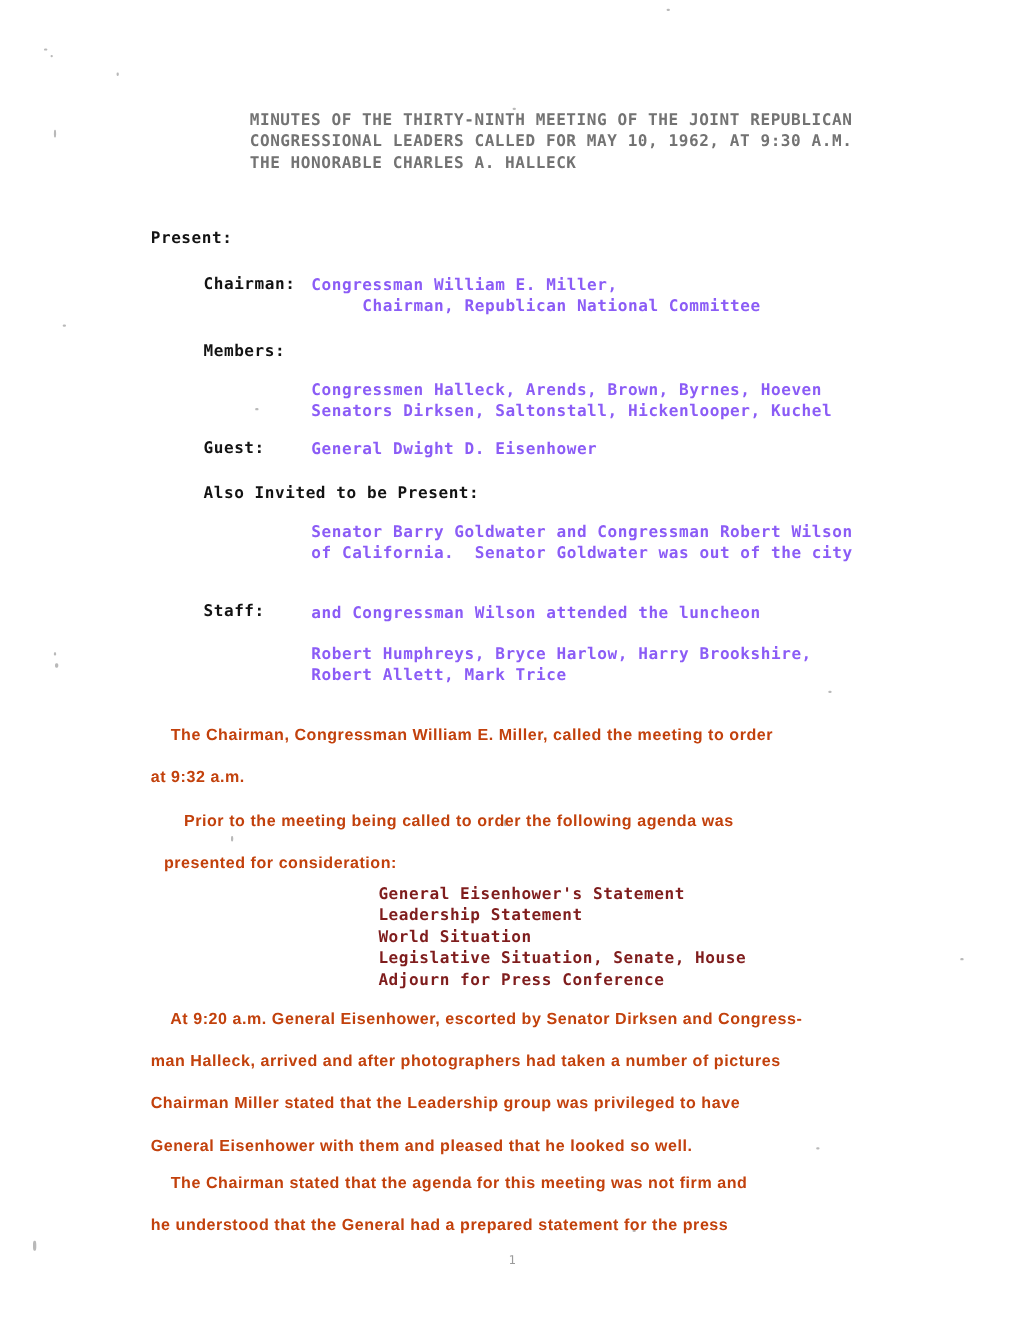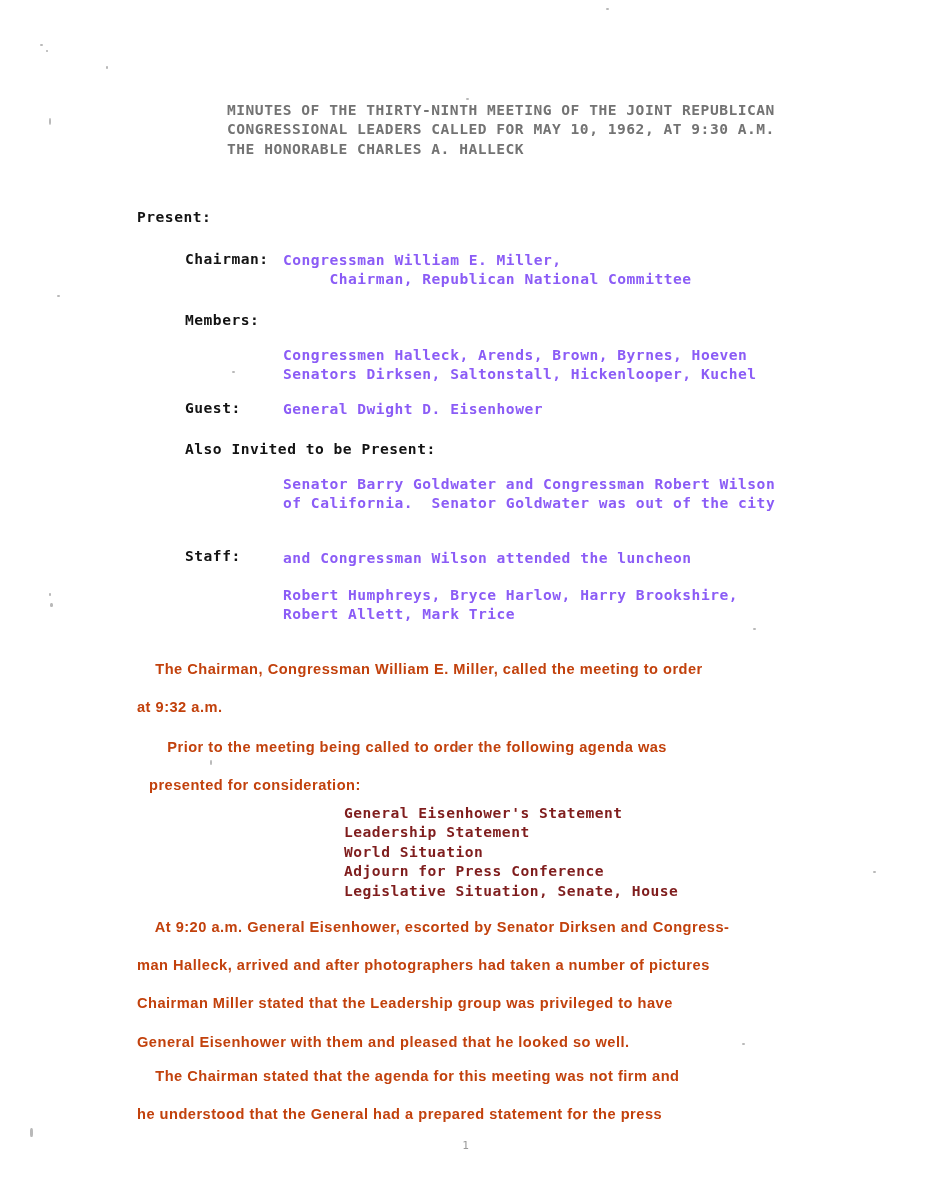--- a/index.html
+++ b/index.html
@@ -170,22 +170,22 @@
   <div class="body-par" style="top:650px;">    The Chairman, Congressman William E. Miller, called the meeting to order
 at 9:32 a.m.</div>
 
   <div class="body-par" style="top:728px;margin-left:12px;">    Prior to the meeting being called to order the following agenda was
 presented for consideration:</div>
 
   <div class="agenda">
     <div class="aline">General Eisenhower's Statement</div>
     <div class="aline">Leadership Statement</div>
     <div class="aline">World Situation</div>
+    <div class="aline">Legislative Situation, Senate, House</div>
     <div class="aline">Adjourn for Press Conference</div>
-    <div class="aline">Legislative Situation, Senate, House</div>
   </div>
 
   <div class="body-par" style="top:908px;">    At 9:20 a.m. General Eisenhower, escorted by Senator Dirksen and Congress-
 man Halleck, arrived and after photographers had taken a number of pictures
 Chairman Miller stated that the Leadership group was privileged to have
 General Eisenhower with them and pleased that he looked so well.</div>
 
   <div class="body-par" style="top:1057px;">    The Chairman stated that the agenda for this meeting was not firm and
 he understood that the General had a prepared statement for the press</div>
 

